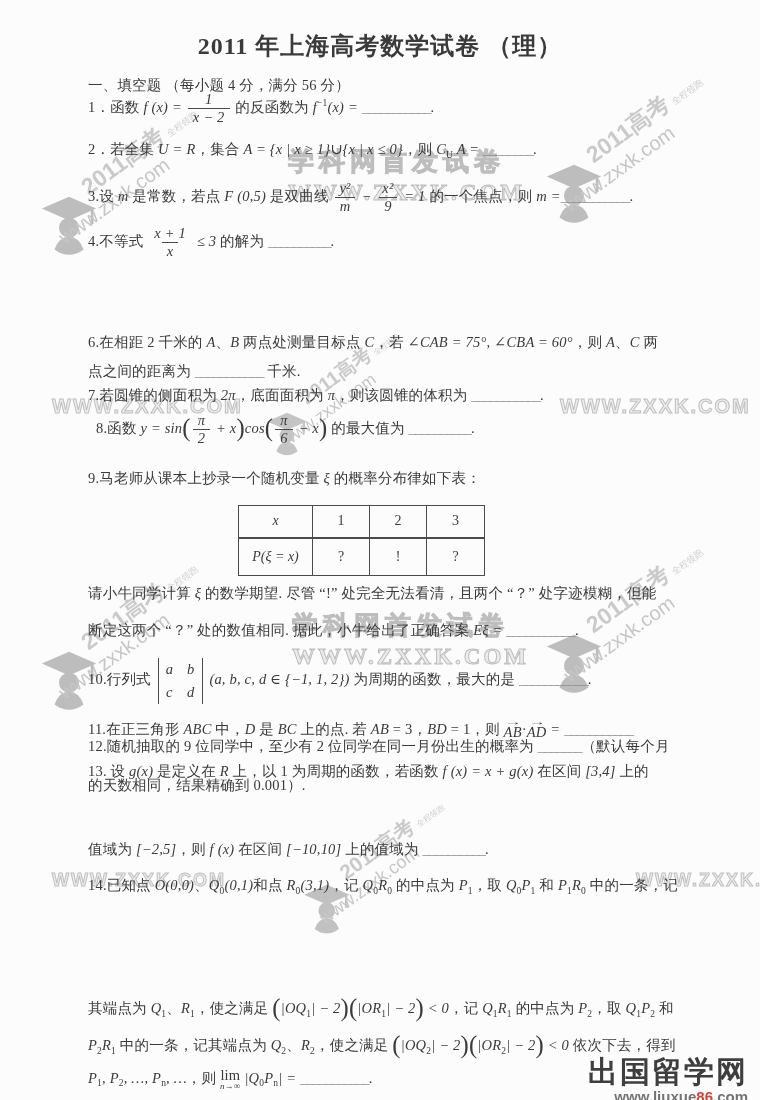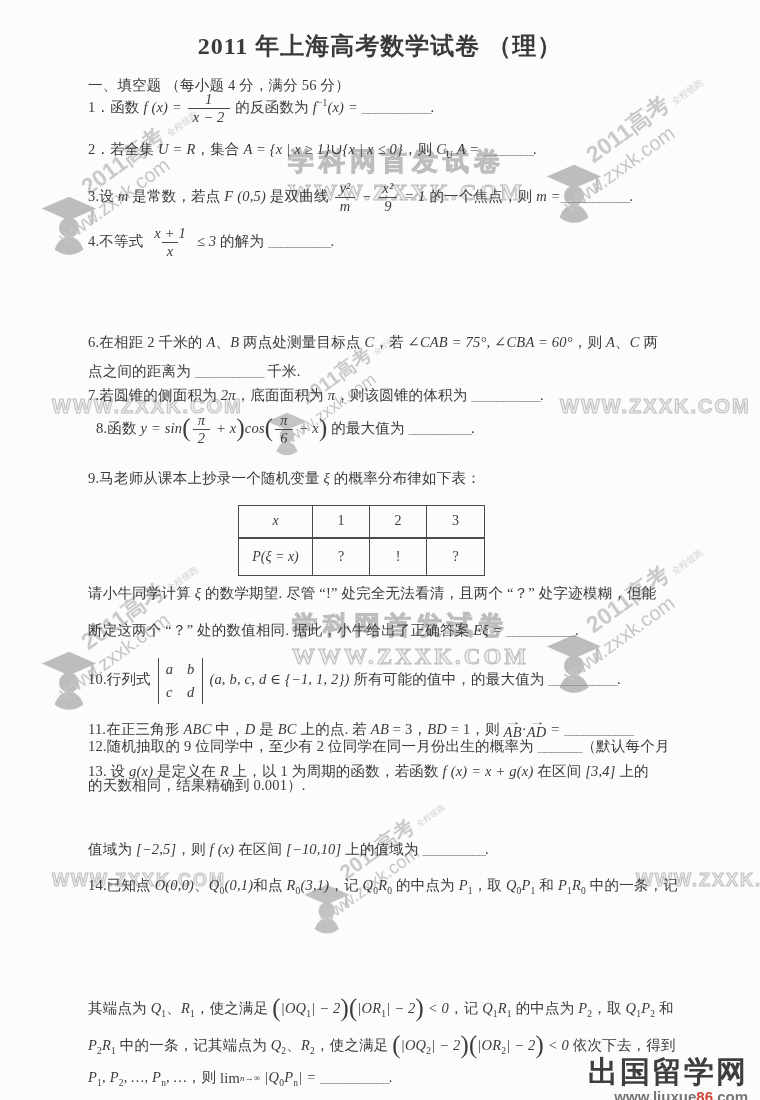--- a/index.html
+++ b/index.html
@@ -17,21 +17,21 @@
         margin:0 2px;font-style:italic;line-height:1.05;}
   .frac .num{padding:0 5px 1px;}
   .frac .den{border-top:1.3px solid #4a4a4a;padding:1px 5px 0;}
   .bigp{font-size:170%;vertical-align:middle;line-height:1;position:relative;top:-1px;font-style:normal;}
   .det{display:inline-flex;align-items:stretch;vertical-align:middle;margin:0 3px;}
   .dbar{border-left:1.2px solid #4a4a4a;}
   .dgrid{display:grid;grid-template-columns:auto auto;column-gap:14px;row-gap:3px;
          padding:2px 7px;font-style:italic;text-align:center;}
   .vec{display:inline-flex;flex-direction:column;align-items:center;vertical-align:bottom;line-height:1;}
   .vecarrow{font-size:10px;line-height:7px;transform:scaleX(1.7);}
-  .stack{display:inline-flex;flex-direction:row;align-items:center;vertical-align:middle;line-height:1;text-align:center;}
+  .stack{display:inline-flex;flex-direction:column;align-items:center;vertical-align:middle;line-height:1;text-align:center;}
   .sttop{font-style:normal;}
   .stbot{font-size:9px;font-style:italic;margin-top:-1px;}
   .qtable{position:absolute;left:238px;top:505px;z-index:2;border-collapse:collapse;font-size:14px;}
   .qtable td{border:1.6px solid #4b4b4b;text-align:center;color:#3c3c3c;}
   .qtable tr:first-child td{border-bottom-width:2.6px;}
   .qtable .mi{font-style:italic;}
   .wm-cluster{position:absolute;width:210px;height:125px;z-index:1;pointer-events:none;}
   .wm-cap{position:absolute;left:0;bottom:0;opacity:.75;}
   .wm-rot{position:absolute;left:28px;bottom:6px;transform:rotate(-36deg);
           transform-origin:0 100%;white-space:nowrap;}
@@ -214,21 +214,21 @@
   <div class="line" style="top:621px;"><span class="t">断定这两个 “？” 处的数值相同. 据此，小牛给出了正确答案 </span><span class="m">Eξ = </span><span class="blank">___________</span><span class="t">.</span></div>
   <div class="line" style="top:658px;"><span class="t">10.行列式 </span><span class="det">
         <span class="dbar"></span>
         <span class="dgrid">
           <span class="dcell">a</span>
           <span class="dcell">b</span>
           <span class="dcell">c</span>
           <span class="dcell">d</span>
         </span>
         <span class="dbar"></span>
-      </span><span class="m"> (a, b, c, d ∈ {−1, 1, 2})</span><span class="t"> 所有可能的值中，的最大值为 </span><span class="blank">___________</span><span class="t">.</span></div>
+      </span><span class="m"> (a, b, c, d ∈ {−1, 1, 2})</span><span class="t"> 为周期的函数，最大的是 </span><span class="blank">___________</span><span class="t">.</span></div>
   <div class="line" style="top:718px;"><span class="t">11.在正三角形 </span><span class="m">ABC</span><span class="t"> 中，</span><span class="m">D</span><span class="t"> 是 </span><span class="m">BC</span><span class="t"> 上的点. 若 </span><span class="m">AB</span><span class="r"> = 3，</span><span class="m">BD</span><span class="r"> = 1，</span><span class="t">则 </span><span class="vec">
         <span class="vecarrow">→</span>
         <span class="m">AB</span>
       </span><span class="t">·</span><span class="vec">
         <span class="vecarrow">→</span>
         <span class="m">AD</span>
       </span><span class="m"> = </span><span class="blank">___________</span></div>
   <div class="line" style="top:737px;"><span class="t">12.随机抽取的 9 位同学中，至少有 2 位同学在同一月份出生的概率为 </span><span class="blank">_______</span><span class="t">（默认每个月</span></div>
   <div class="line" style="top:776px;"><span class="t">的天数相同，结果精确到 0.001）.</span></div>
   <div class="line" style="top:762px;"><span class="t">13. 设 </span><span class="m">g(x)</span><span class="t"> 是定义在 </span><span class="m">R</span><span class="t"> 上，以 1 为周期的函数，若函数 </span><span class="m">f (x) = x + g(x)</span><span class="t"> 在区间 </span><span class="m">[3,4]</span><span class="t"> 上的</span></div>

